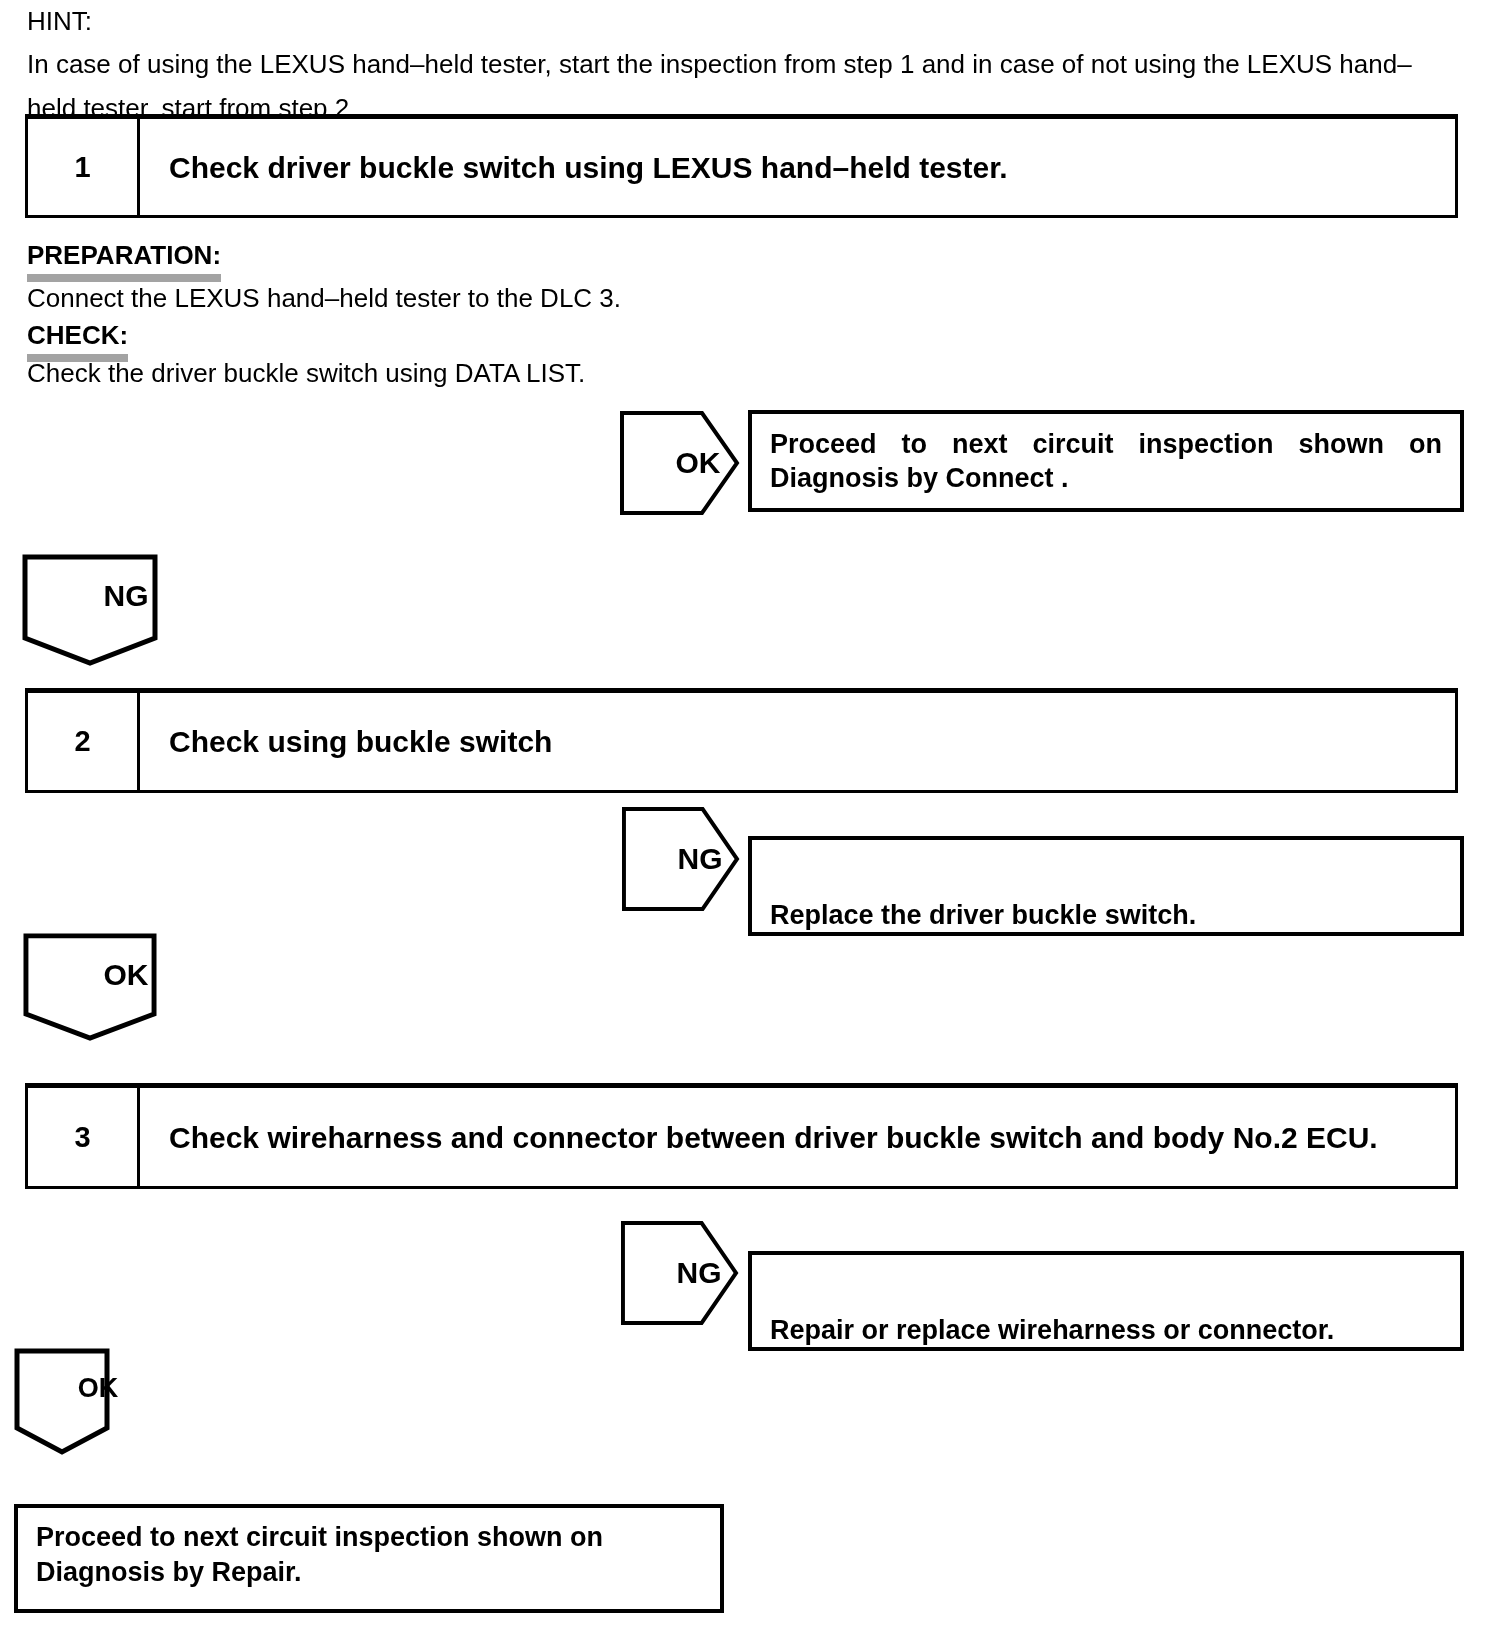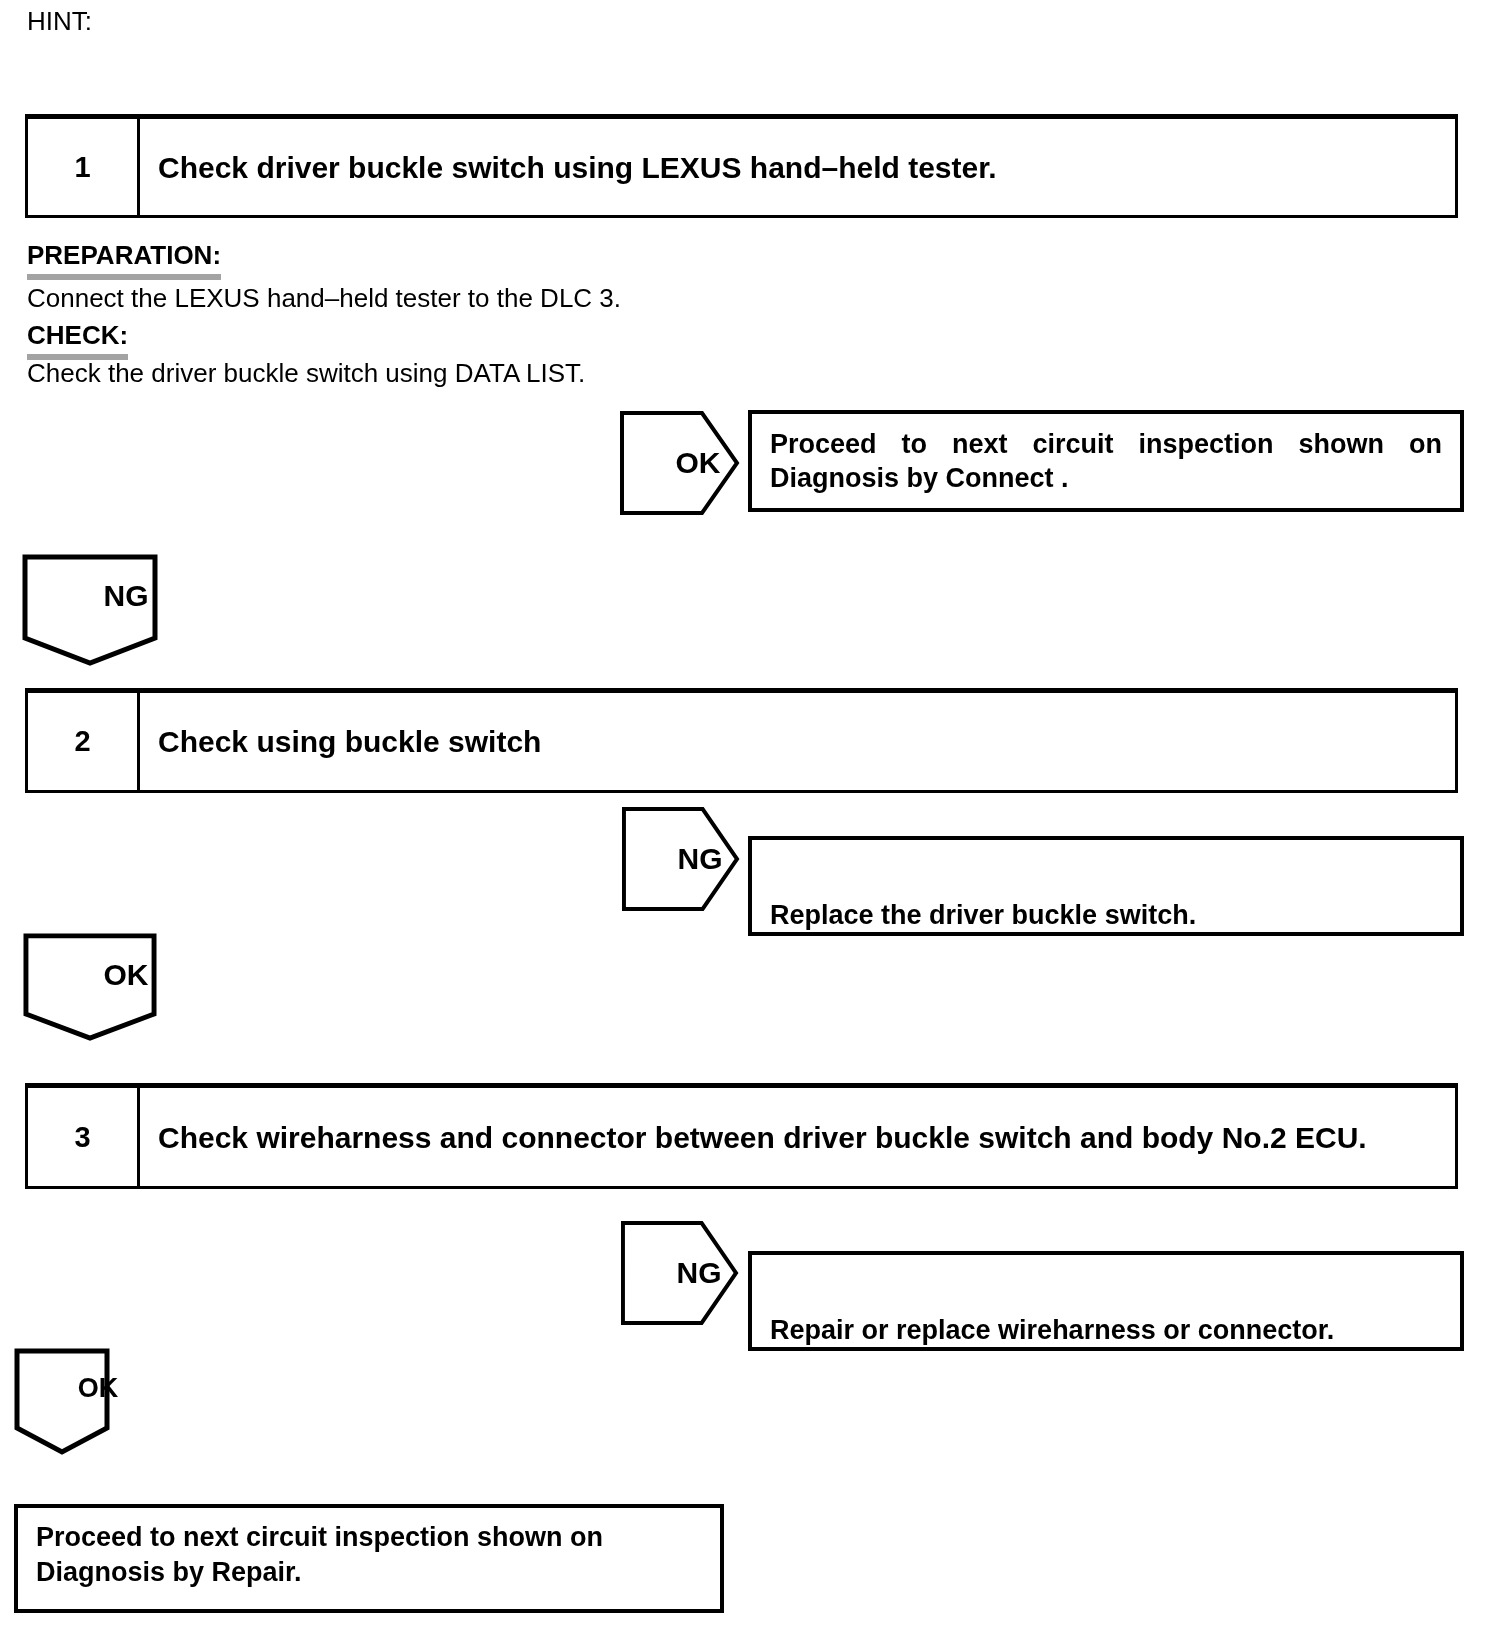--- a/index.html
+++ b/index.html
@@ -26,27 +26,27 @@
   }
   .step-num {
     width:112px; flex:0 0 112px;
     border-right:3px solid #000;
     display:flex; align-items:center; justify-content:center;
     font-size:29px; font-weight:bold;
   }
   .step-title {
     flex:1; display:flex; flex-direction:column; justify-content:center;
     padding:0 30px 0 18px;
-    font-size:30px; font-weight:bold; line-height:35px;
+    font-size:30px; font-weight:bold; line-height:35px;margin-left:11px;
   }
   .step-title.justify { text-align:justify; }
 
   .heading {
     font-size:26px; font-weight:bold;
-    display:inline-block; border-bottom:6px solid #a3a3a3; padding-bottom:3px;
+    display:inline-block; border-bottom:8px solid #a3a3a3; padding-bottom:3px;
   }
   .body-text { font-size:26px; }
 
   .result-box {
     border:4px solid #000; background:#fff;
     padding:13px 18px; font-size:27px; font-weight:bold; line-height:34px;
   }
   .result-box.center-v { display:flex; align-items:flex-end; padding-top:0; padding-bottom:0;margin-top:30px; }
   .justify-line { text-align:justify; text-align-last:justify; }
 
@@ -65,20 +65,21 @@
     padding:12px 18px 0 18px;
     font-size:27px; font-weight:bold; line-height:35px;
   }
 </style>
 </head>
 <body>
 
 <div class="page">
 
   <div class="abs hint-label">HINT:</div>
+  <div class="abs hint-text">In case of using the LEXUS hand–held tester, start the inspection from step 1 and in case of not using the LEXUS hand–held tester, start from step 2.</div>
 
   <div class="abs step-box" style="left:25px; top:114px; width:1433px; height:104px;">
     <div class="step-num">1</div>
     <div class="step-title">Check driver buckle switch using LEXUS hand–held tester.</div>
   </div>
 
   <div class="abs" style="left:27px; top:240px;">
     <span class="heading">PREPARATION:</span>
   </div>
   <div class="abs body-text" style="left:27px; top:283px;">Connect the LEXUS hand–held tester to the DLC 3.</div>

